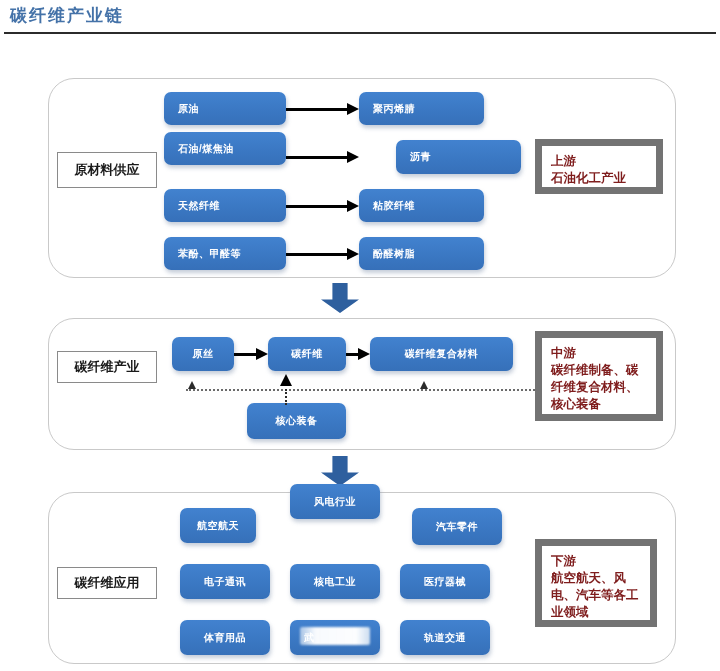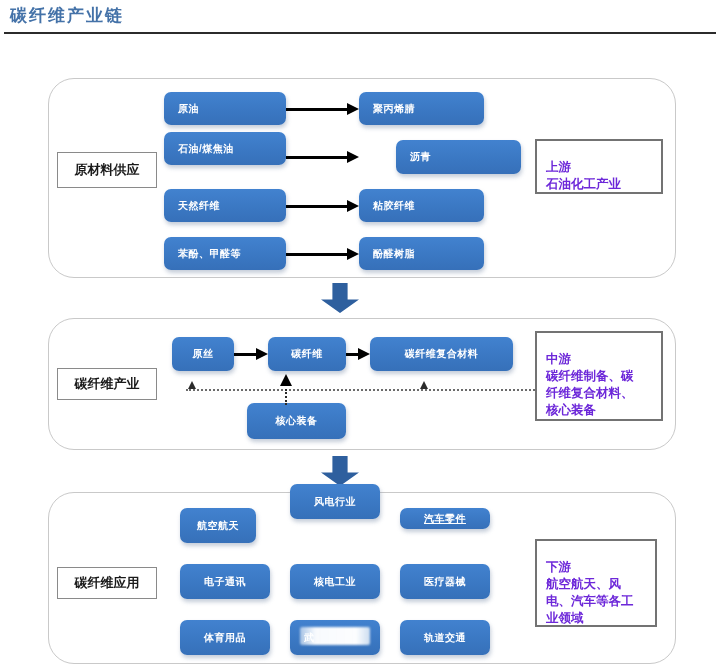--- a/index.html
+++ b/index.html
@@ -57,34 +57,34 @@
     font-size: 13px;
     font-weight: bold;
     color: #1a1a1a;
     display: flex;
     align-items: center;
     justify-content: center;
     box-sizing: border-box;
     white-space: nowrap;
   }
   #stage-label-upstream   { left: 57px;  top: 152px; width: 100px; height: 36px; }
-  #stage-label-midstream  { left: 57px;  top: 368px; width: 100px; height: 32px; }
+  #stage-label-midstream  { left: 57px;  top: 351px; width: 100px; height: 32px; }
   #stage-label-downstream { left: 57px;  top: 567px; width: 100px; height: 32px; }
 
   
   .desc-box {
     position: absolute;
-    border: 2px solid #737373;
+    border: 7px solid #737373;
     background: #ffffff;
     font-family: "Liberation Serif", "DejaVu Serif", serif;
     font-size: 12.5px;
     font-weight: bold;
-    color: #6d28d9;
+    color: #7f1d1d;
     line-height: 17px;
-    padding: 18px 6px 6px 9px;
+    padding: 7px 6px 6px 9px;
     box-sizing: border-box;
     white-space: pre-line;
   }
   #desc-upstream   { left: 535px; top: 139px; width: 128px; height: 55px; }
   #desc-midstream  { left: 535px; top: 331px; width: 128px; height: 90px; }
   #desc-downstream { left: 535px; top: 539px; width: 122px; height: 88px; }
 
   
   .node {
     position: absolute;
@@ -116,21 +116,21 @@
 
   
   #node-precursor      { left: 172px; top: 337px; width: 62px;  height: 34px; }
   #node-carbon-fiber   { left: 268px; top: 337px; width: 78px;  height: 34px; }
   #node-cf-composite   { left: 370px; top: 337px; width: 143px; height: 34px; }
   #node-core-equipment { left: 247px; top: 403px; width: 99px;  height: 36px; }
 
   
   #node-aerospace   { left: 180px; top: 508px; width: 76px; height: 35px; text-align: right; }
   #node-wind-power  { left: 290px; top: 484px; width: 90px; height: 35px; }
-  #node-auto-parts  { left: 400px; top: 508px; width: 90px; height: 21px; text-decoration: underline; }
+  #node-auto-parts  { left: 412px; top: 508px; width: 90px; height: 37px; }
   #node-electronics { left: 180px; top: 564px; width: 90px; height: 35px; }
   #node-nuclear     { left: 290px; top: 564px; width: 90px; height: 35px; }
   #node-medical     { left: 400px; top: 564px; width: 90px; height: 35px; }
   #node-sports      { left: 180px; top: 620px; width: 90px; height: 35px; }
   #node-redacted    { left: 290px; top: 620px; width: 90px; height: 35px; }
   #node-rail        { left: 400px; top: 620px; width: 90px; height: 35px; }
 
   
   .redaction {
     position: absolute;

